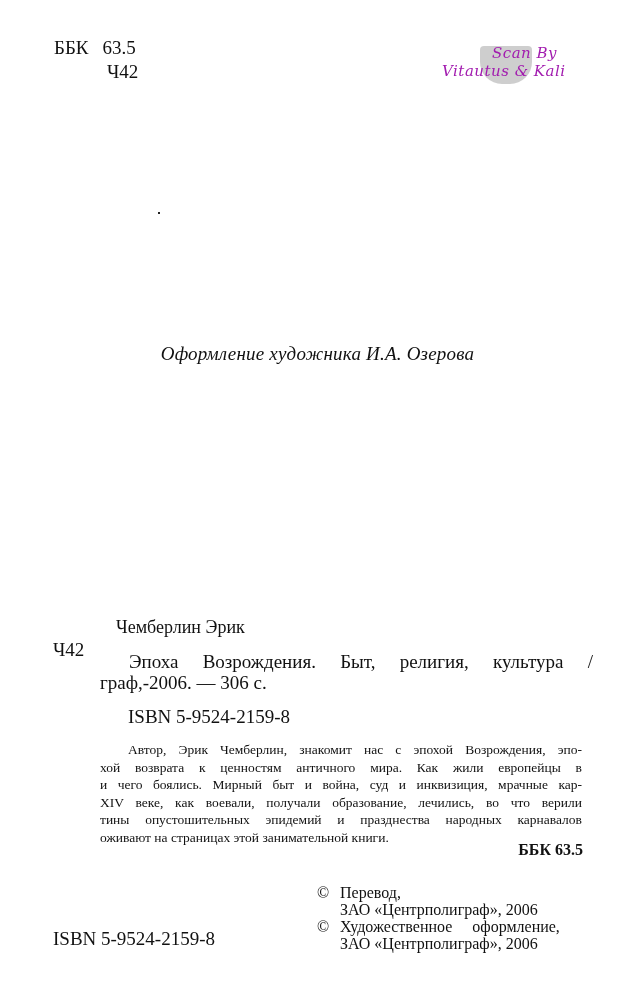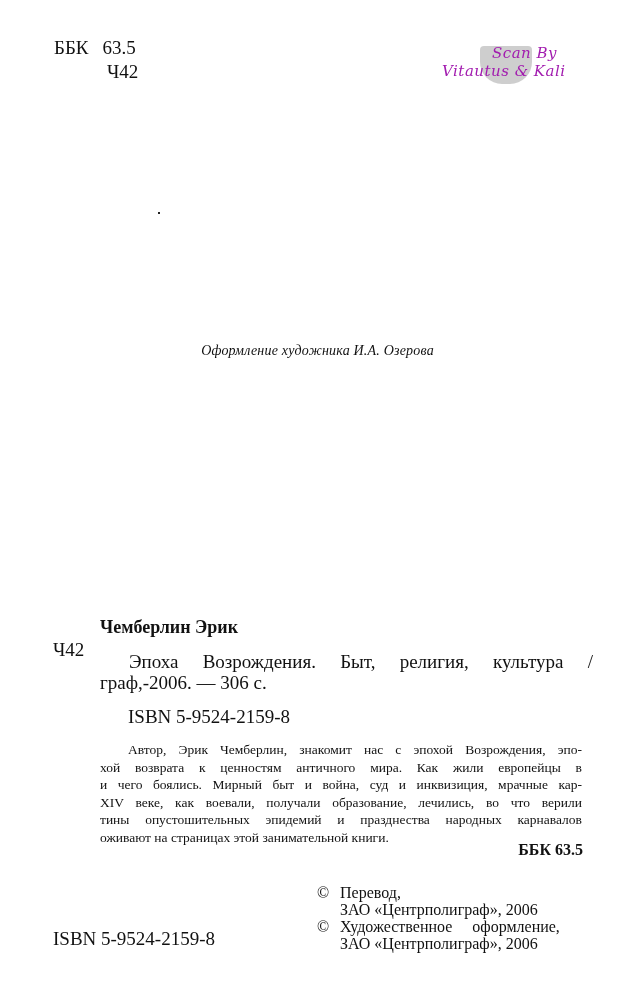--- a/index.html
+++ b/index.html
@@ -21,23 +21,23 @@
   .watermark .l1, .watermark .l2 {
     position: absolute; font-family: "DejaVu Serif", serif; font-style: italic;
     color: #a21caf; font-size: 15px; letter-spacing: 0.5px;
   }
   .watermark .l1 { left: 52px; top: 4px; }
   .watermark .l2 { left: 2px; top: 22px; }
 
   .dot { left: 158px; top: 212px; width: 2px; height: 2px; background: #222; }
 
   .designer { left: 0; width: 635px; top: 343px; text-align: center;
-    font-style: italic; font-size: 14px; letter-spacing: 0.2px; }
+    font-style: italic; font-size: 19px; letter-spacing: 0.2px; }
 
-  .author { left: 100px; top: 617px; font-weight: bold; font-size: 18px; }
+  .author { left: 116px; top: 617px; font-weight: normal; font-size: 18px; }
   .cutter2 { left: 53px; top: 639px; font-size: 19px; }
   .bib { left: 100px; top: 639px; width: 493px; font-size: 19px; line-height: 21px; white-space: normal; margin-top: 12px; }
   .bib .line { display: block; text-align: justify; text-align-last: justify; height: 21px; }
   .bib .line.first { text-indent: 29px; }
   .bib .line.last { text-align-last: left; }
   .isbn1 { left: 128px; top: 706px; font-size: 19px; }
 
   .annot { left: 100px; top: 741px; width: 482px; font-size: 13.5px; line-height: 17.5px; white-space: normal; }
   .annot .line { display: block; text-align: justify; text-align-last: justify; height: 17.5px; }
   .annot .line.first { text-indent: 28px; }

